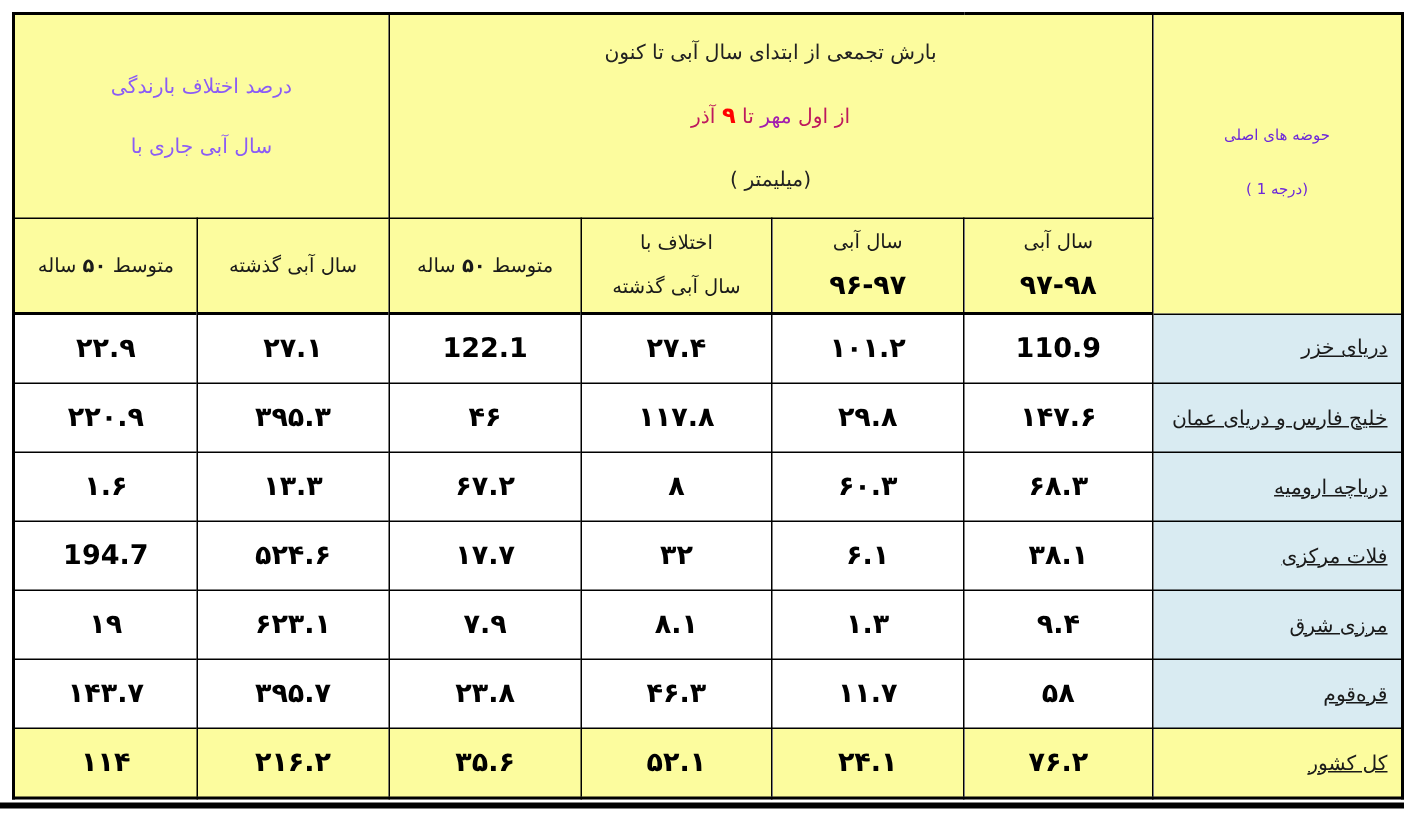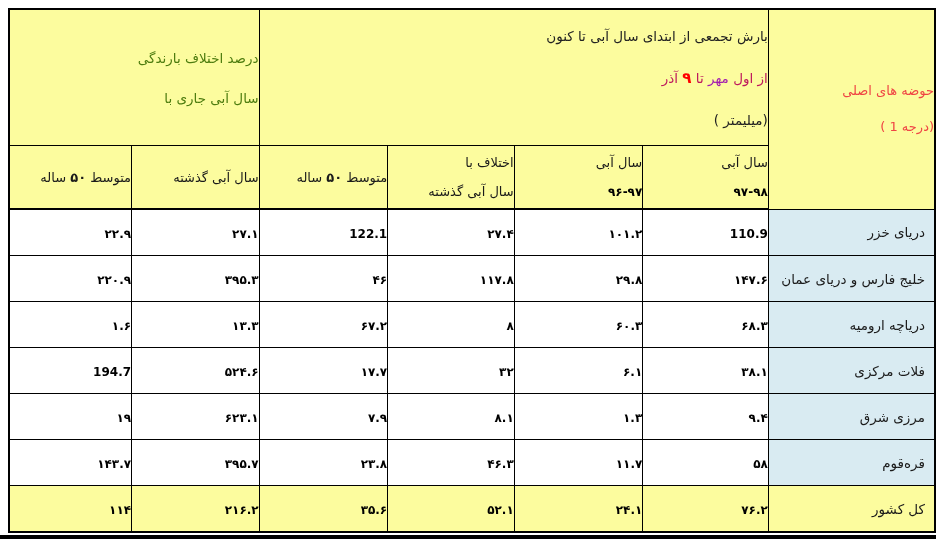--- a/index.html
+++ b/index.html
@@ -7,44 +7,44 @@
     width:944px;height:554px;background:#ffffff;
     font-family:"DejaVu Sans", sans-serif;
     -webkit-font-smoothing:antialiased;
   }
   .wrap{padding:8px 8px 0 8px;direction:rtl;}
   table.rain{
     border-collapse:collapse;table-layout:fixed;width:928px;
     border:2px solid #000;
   }
   td{
-    border:1px solid #000;vertical-align:middle;
+    border:1px solid #000;text-align:center;vertical-align:middle;
     background:#fff;color:#111;padding:0;overflow:hidden;
   }
   .yellow{background:#FCFC9E;}
   .blue{background:#D9EBF2;}
   tr.h1 td{height:135px;}
   tr.h2 td{height:62px;border-bottom-width:2px;}
   tr.dr td{height:45px;}
   
   .precip-h div{line-height:42px;font-size:13.5px;color:#222;}
   .precip-unit{color:#4a3230;}
   .date-dark{color:#be185d;}
   .date-mehr{color:#a21caf;}
   .date-day{color:#FF0000;font-weight:bold;font-size:15px;}
-  .diff-h div{line-height:40px;font-size:13.5px;color:#4d7c0f;}
-  .basin-h div{line-height:36px;font-size:13px;color:#ef4444;}
+  .diff-h div{line-height:40px;font-size:13.5px;color:#8b5cf6;}
+  .basin-h div{line-height:36px;font-size:10px;color:#6d28d9;}
   
   .sub{font-size:13px;color:#1a1a1a;}
   .sub div{line-height:29px;}
   .yearnum{font-weight:bold;font-size:15px;letter-spacing:1px;}
   .boldnum{font-weight:bold;}
   
-  .num{direction:ltr;unicode-bidi:isolate;font-weight:bold;font-size:12px;color:#000;}
-  .name-cell{text-align:right;padding-right:9px;font-size:13.5px;color:#1a1a1a;}
+  .num{direction:ltr;unicode-bidi:isolate;font-weight:bold;font-size:18px;color:#000;}
+  .name-cell{text-align:right;padding-right:9px;font-size:13.5px;color:#1a1a1a;text-decoration:underline;}
   .bottom-rule{width:944px;height:4px;background:#000;margin-top:2px;}
 </style>
 </head>
 <body>
 
 <div class="wrap">
 <table class="rain">
   <colgroup>
     <col style="width:166px">
         <col style="width:125px">

